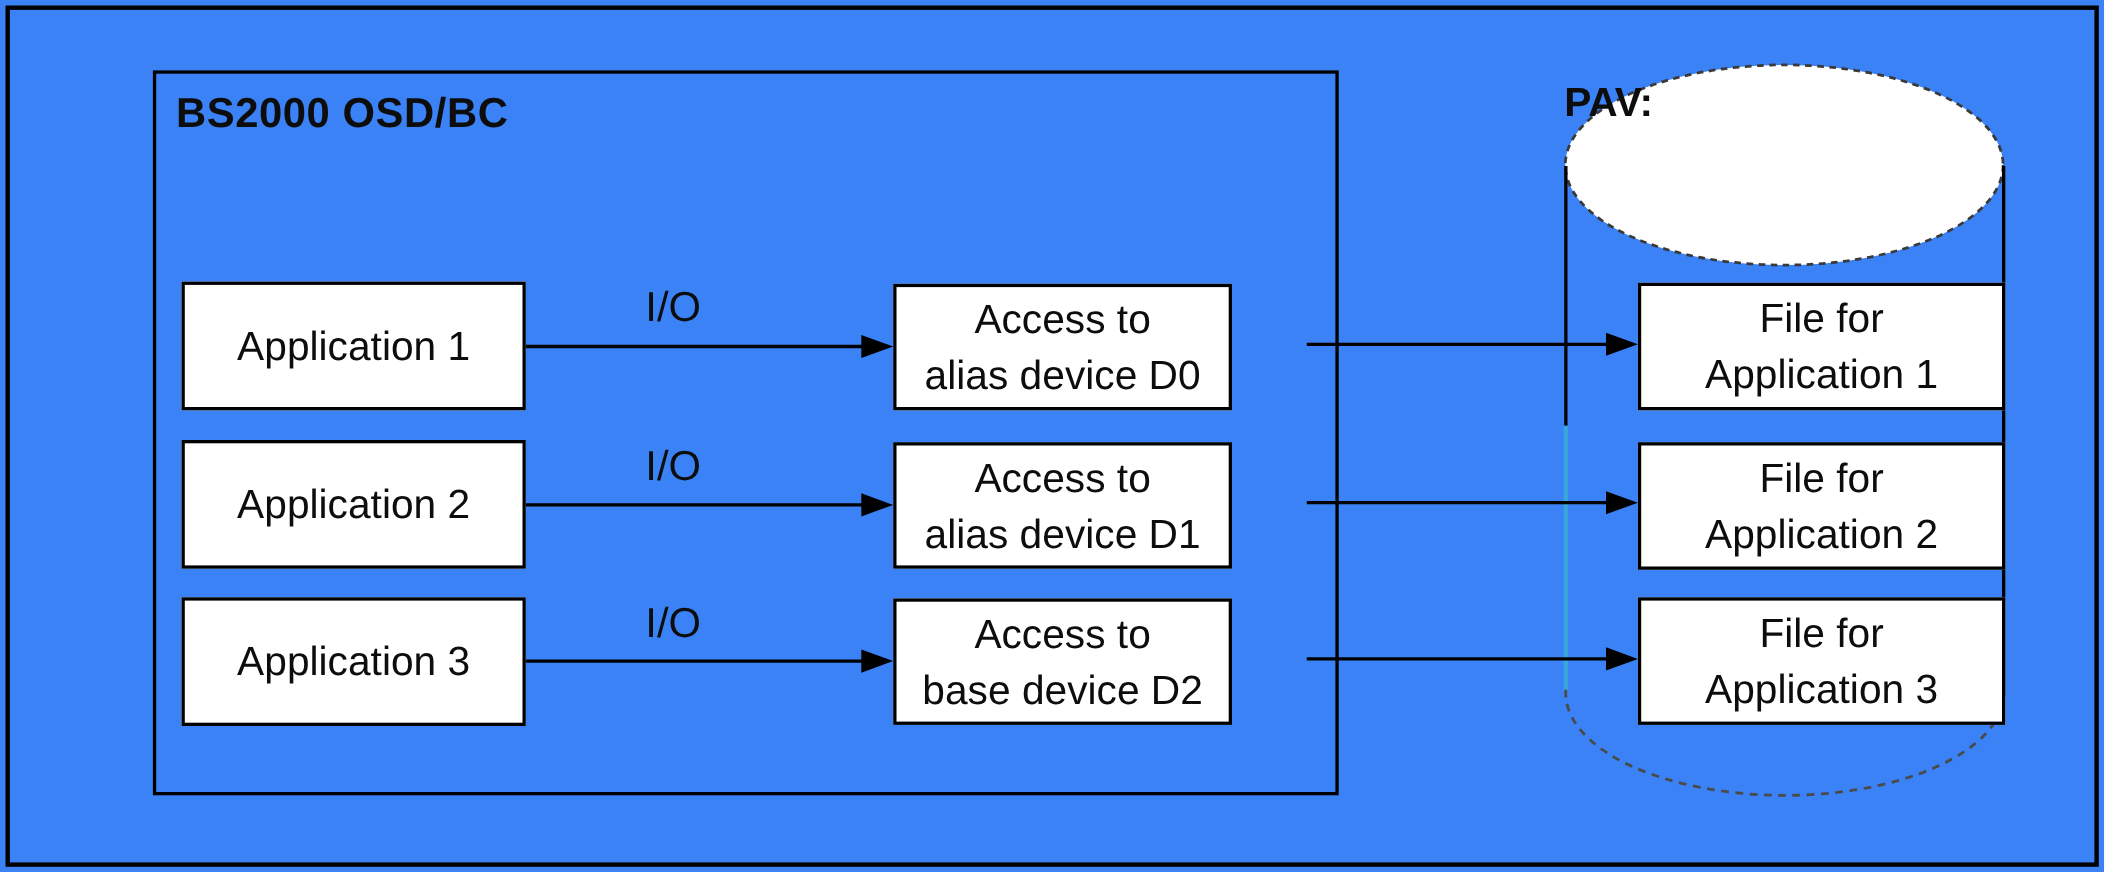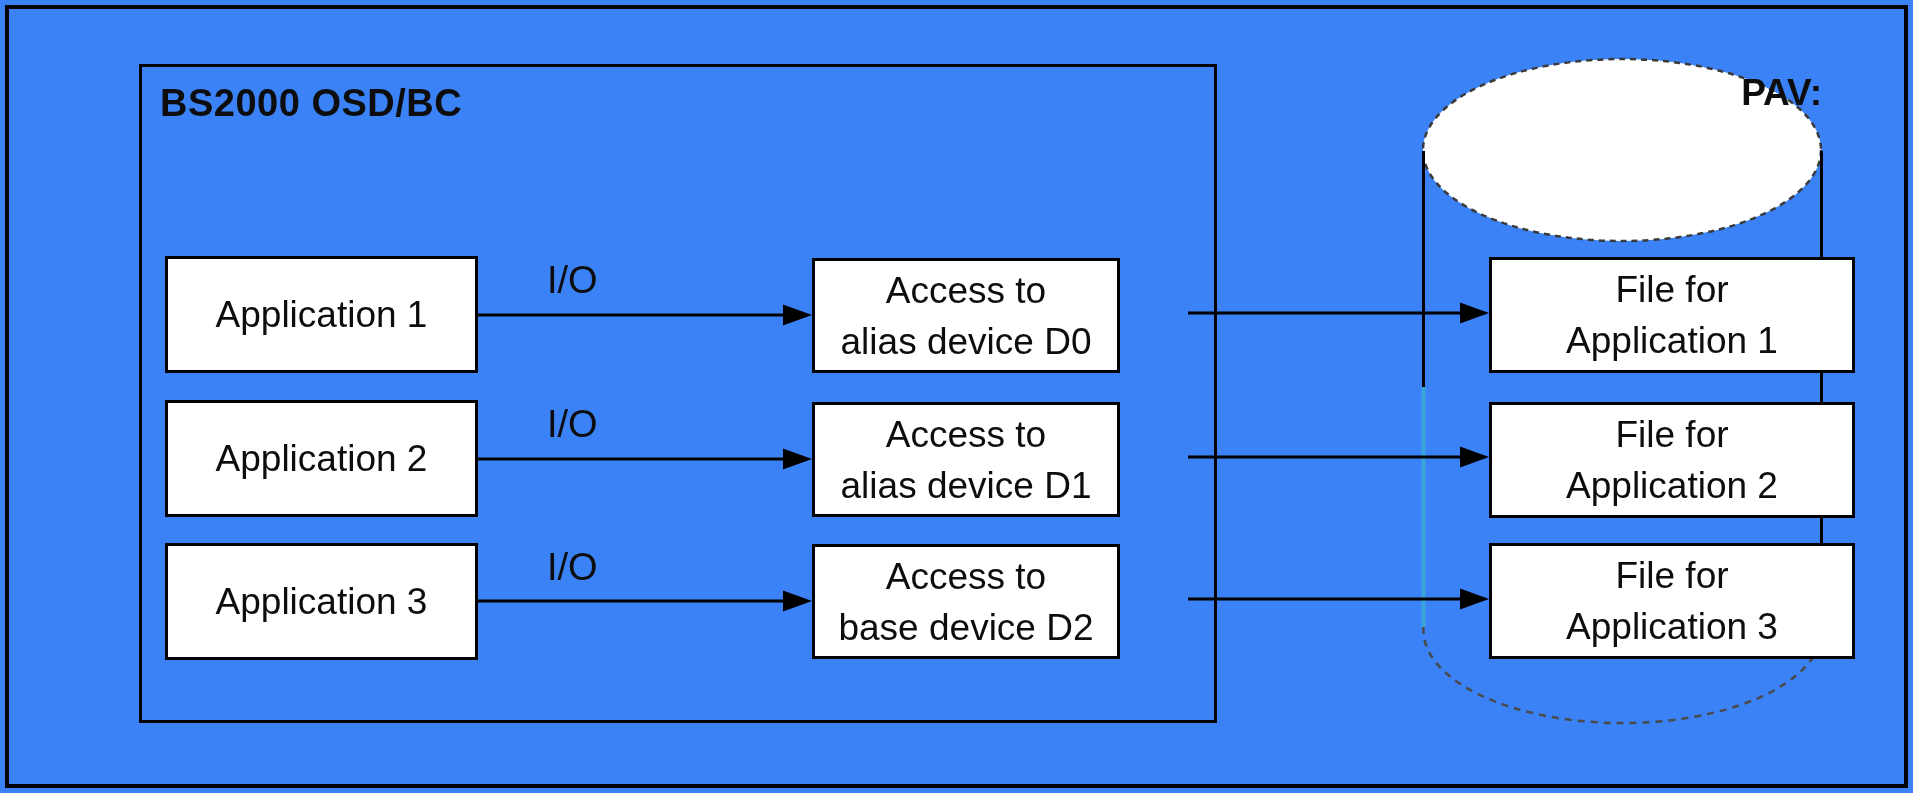--- a/index.html
+++ b/index.html
@@ -45,44 +45,44 @@
     flex-direction: column;
     align-items: center;
     justify-content: center;
     text-align: center;
     font-size: 37px;
     line-height: 51px;
     white-space: nowrap;
   }
   .app-box  { left: 165px;  width: 313px; height: 117px; }
   .acc-box  { left: 812px;  width: 308px; height: 115px; }
-  .file-box { left: 1489px; width: 366px; height: 116px; }
+  .file-box { left: 1489px; width: 334px; height: 116px; }
   .row1.app-box  { top: 256px; }
   .row2.app-box  { top: 400px; }
   .row3.app-box  { top: 543px; }
   .row1.acc-box  { top: 258px; }
   .row2.acc-box  { top: 402px; }
   .row3.acc-box  { top: 544px; }
   .row1.file-box { top: 257px; }
   .row2.file-box { top: 402px; }
   .row3.file-box { top: 543px; }
   .io-label {
     left: 547px;
     width: 130px;
-    text-align: left;
+    text-align: center;
     font-size: 38px;
     line-height: 40px;
   }
   .io-label.row1 { top: 260px; }
   .io-label.row2 { top: 404px; }
   .io-label.row3 { top: 547px; }
   #pav-label {
     left: 1422px; top: 68px;
     width: 400px;
-    text-align: right;
+    text-align: left;
     font-size: 37px;
     font-weight: bold;
     line-height: 50px;
     white-space: nowrap;
   }
   #wire-layer {
     left: 0; top: 0;
     width: 1913px; height: 793px;
   }
 </style>

